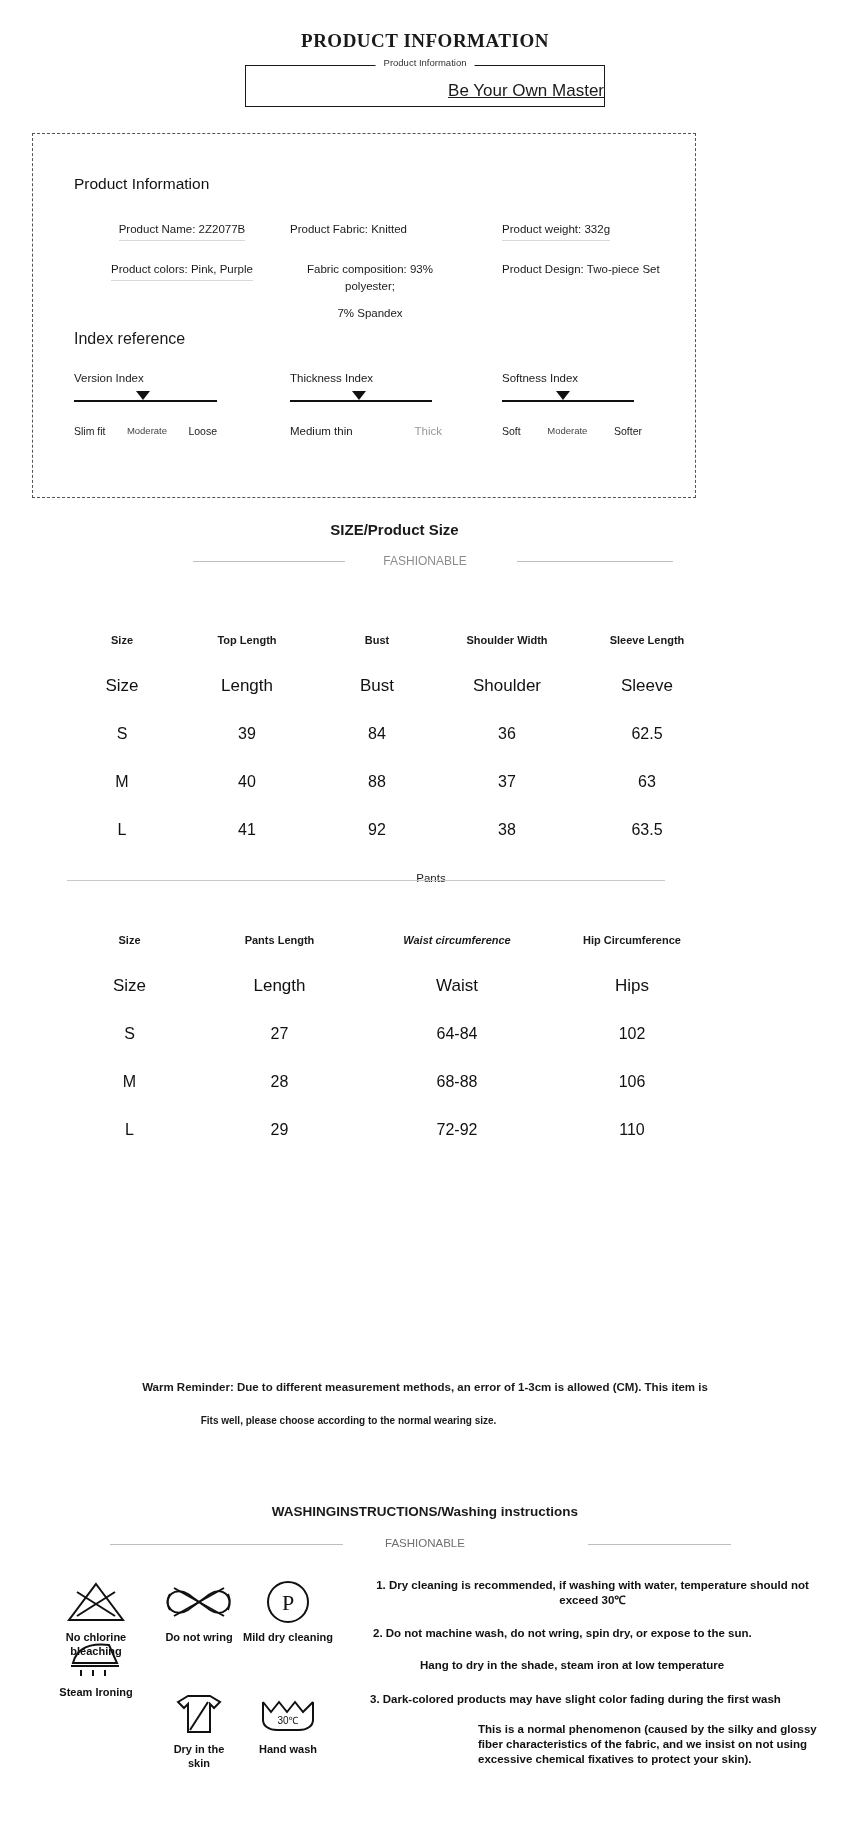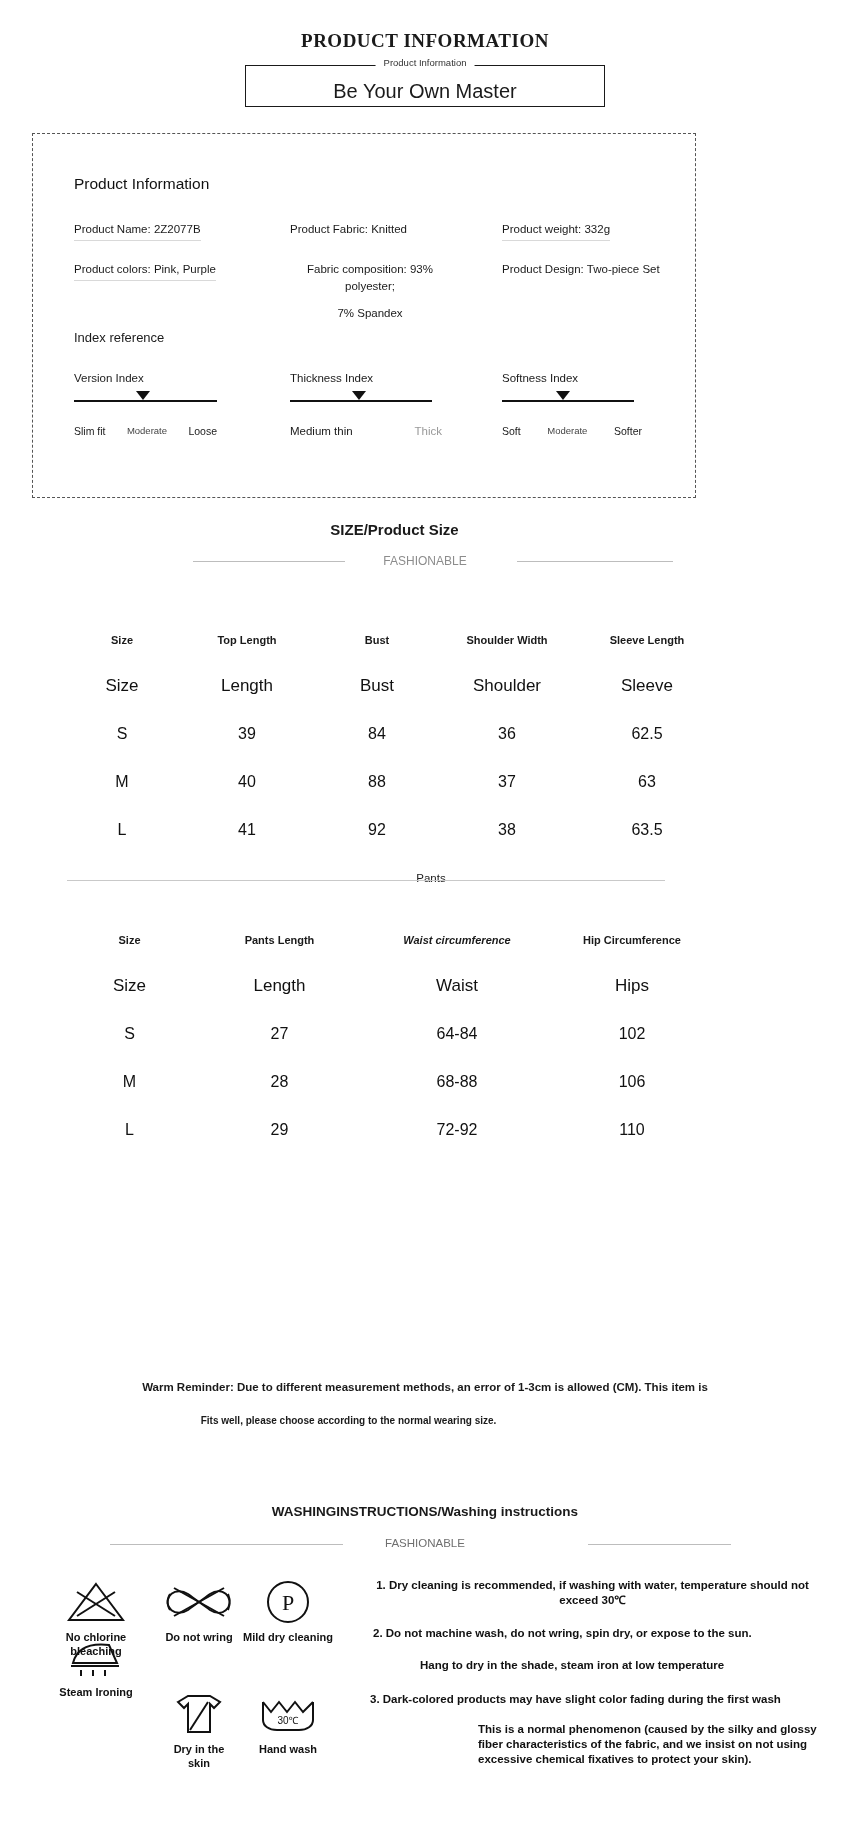--- a/index.html
+++ b/index.html
@@ -43,24 +43,25 @@
     top: -9px;
     left: 50%;
     transform: translateX(-50%);
     background: #ffffff;
     padding: 0 8px;
     font-size: 9.5px;
     color: #333;
     white-space: nowrap;
   }
   .title-box-main {
-    text-align: center;
-    font-size: 20px;
+    text-align: right;
+    font-size: 17px;
     line-height: 42px;
     margin-top: 4px;
+    text-decoration: underline;
   }
 
   
   .info-box {
     position: absolute;
     top: 133px;
     left: 32px;
     width: 664px;
     height: 365px;
     border: 1px dashed #555;
@@ -81,42 +82,42 @@
   }
   .info-row {
     display: flex;
     margin-bottom: 20px;
   }
   .info-cell {
     font-size: 11.5px;
     line-height: 17px;
     color: #1a1a1a;
   }
-  .c1 { width: 216px; }
+  .c1 { width: 216px; text-align: center; }
   .c2 { width: 212px; }
   .c3 { width: 190px; }
   .underline-cell {
     border-bottom: 1px solid #d9d9d9;
     display: inline-block;
     padding-bottom: 2px;
   }
   .fabric-comp {
     text-align: center;
     width: 160px;
   }
   .fabric-comp .line2 {
     display: block;
     margin-top: 10px;
   }
 
   .index-ref {
     position: absolute;
     top: 196px;
     left: 41px;
-    font-size: 13px;
+    font-size: 16px;
   }
 
   .index-blocks {
     position: absolute;
     top: 238px;
     left: 41px;
     width: 620px;
     display: flex;
   }
   .index-block {

